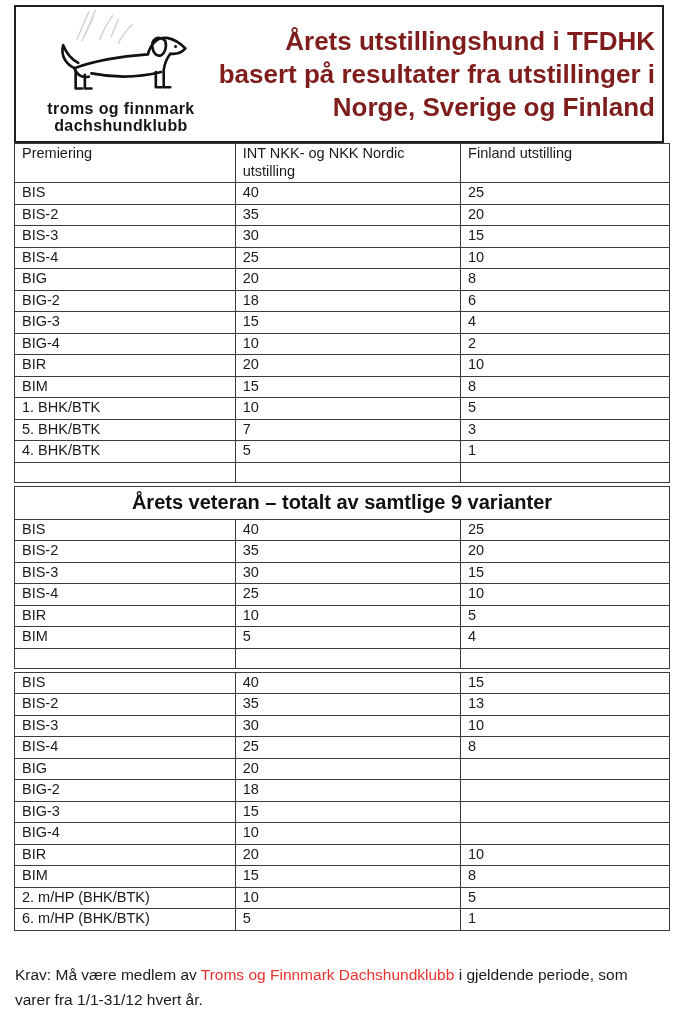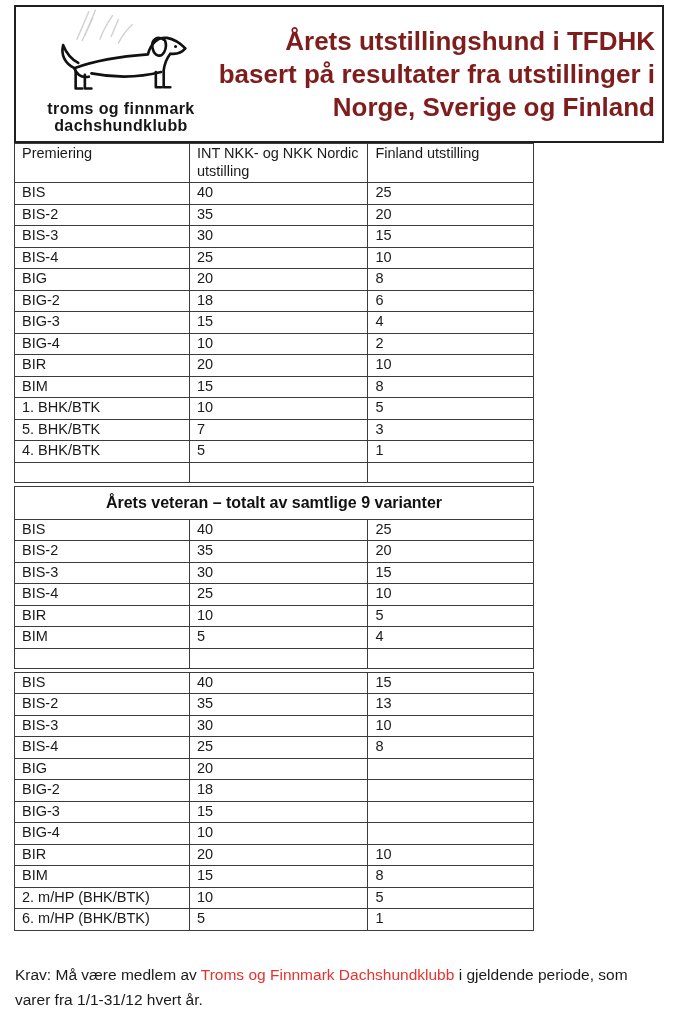--- a/index.html
+++ b/index.html
@@ -44,41 +44,41 @@
     font-weight: bold;
     font-size: 26px;
     line-height: 33px;
     padding: 18px 7px 0 0;
     color: #7f1d1d;
   }
 
   
   .score-table {
     border-collapse: collapse;
-    width: 520px;
+    width: 656px;
     table-layout: fixed;
   }
   .score-table.gapped { margin-top: 3px; }
   .col-premiering { width: 33.7%; }
   .col-int        { width: 34.4%; }
   .col-nasjonal   { width: 31.9%; }
   .score-table th, .score-table td {
     border: 1px solid #3c3c3c;
     padding: 1px 7px 2px 7px;
     font-size: 14.5px;
     line-height: 17.5px;
     font-weight: normal;
     text-align: left;
     vertical-align: top;
     overflow: hidden;
   }
   .score-table .section-title {
     text-align: center;
     font-weight: bold;
-    font-size: 16px;
+    font-size: 20px;
     line-height: 29px;
     padding: 1px 0 2px 0;
     color: #111;
   }
   .score-table .empty-row td { height: 20px; }
 
   
   .footer {
     margin: 31px 0 0 1px;
     width: 652px;

